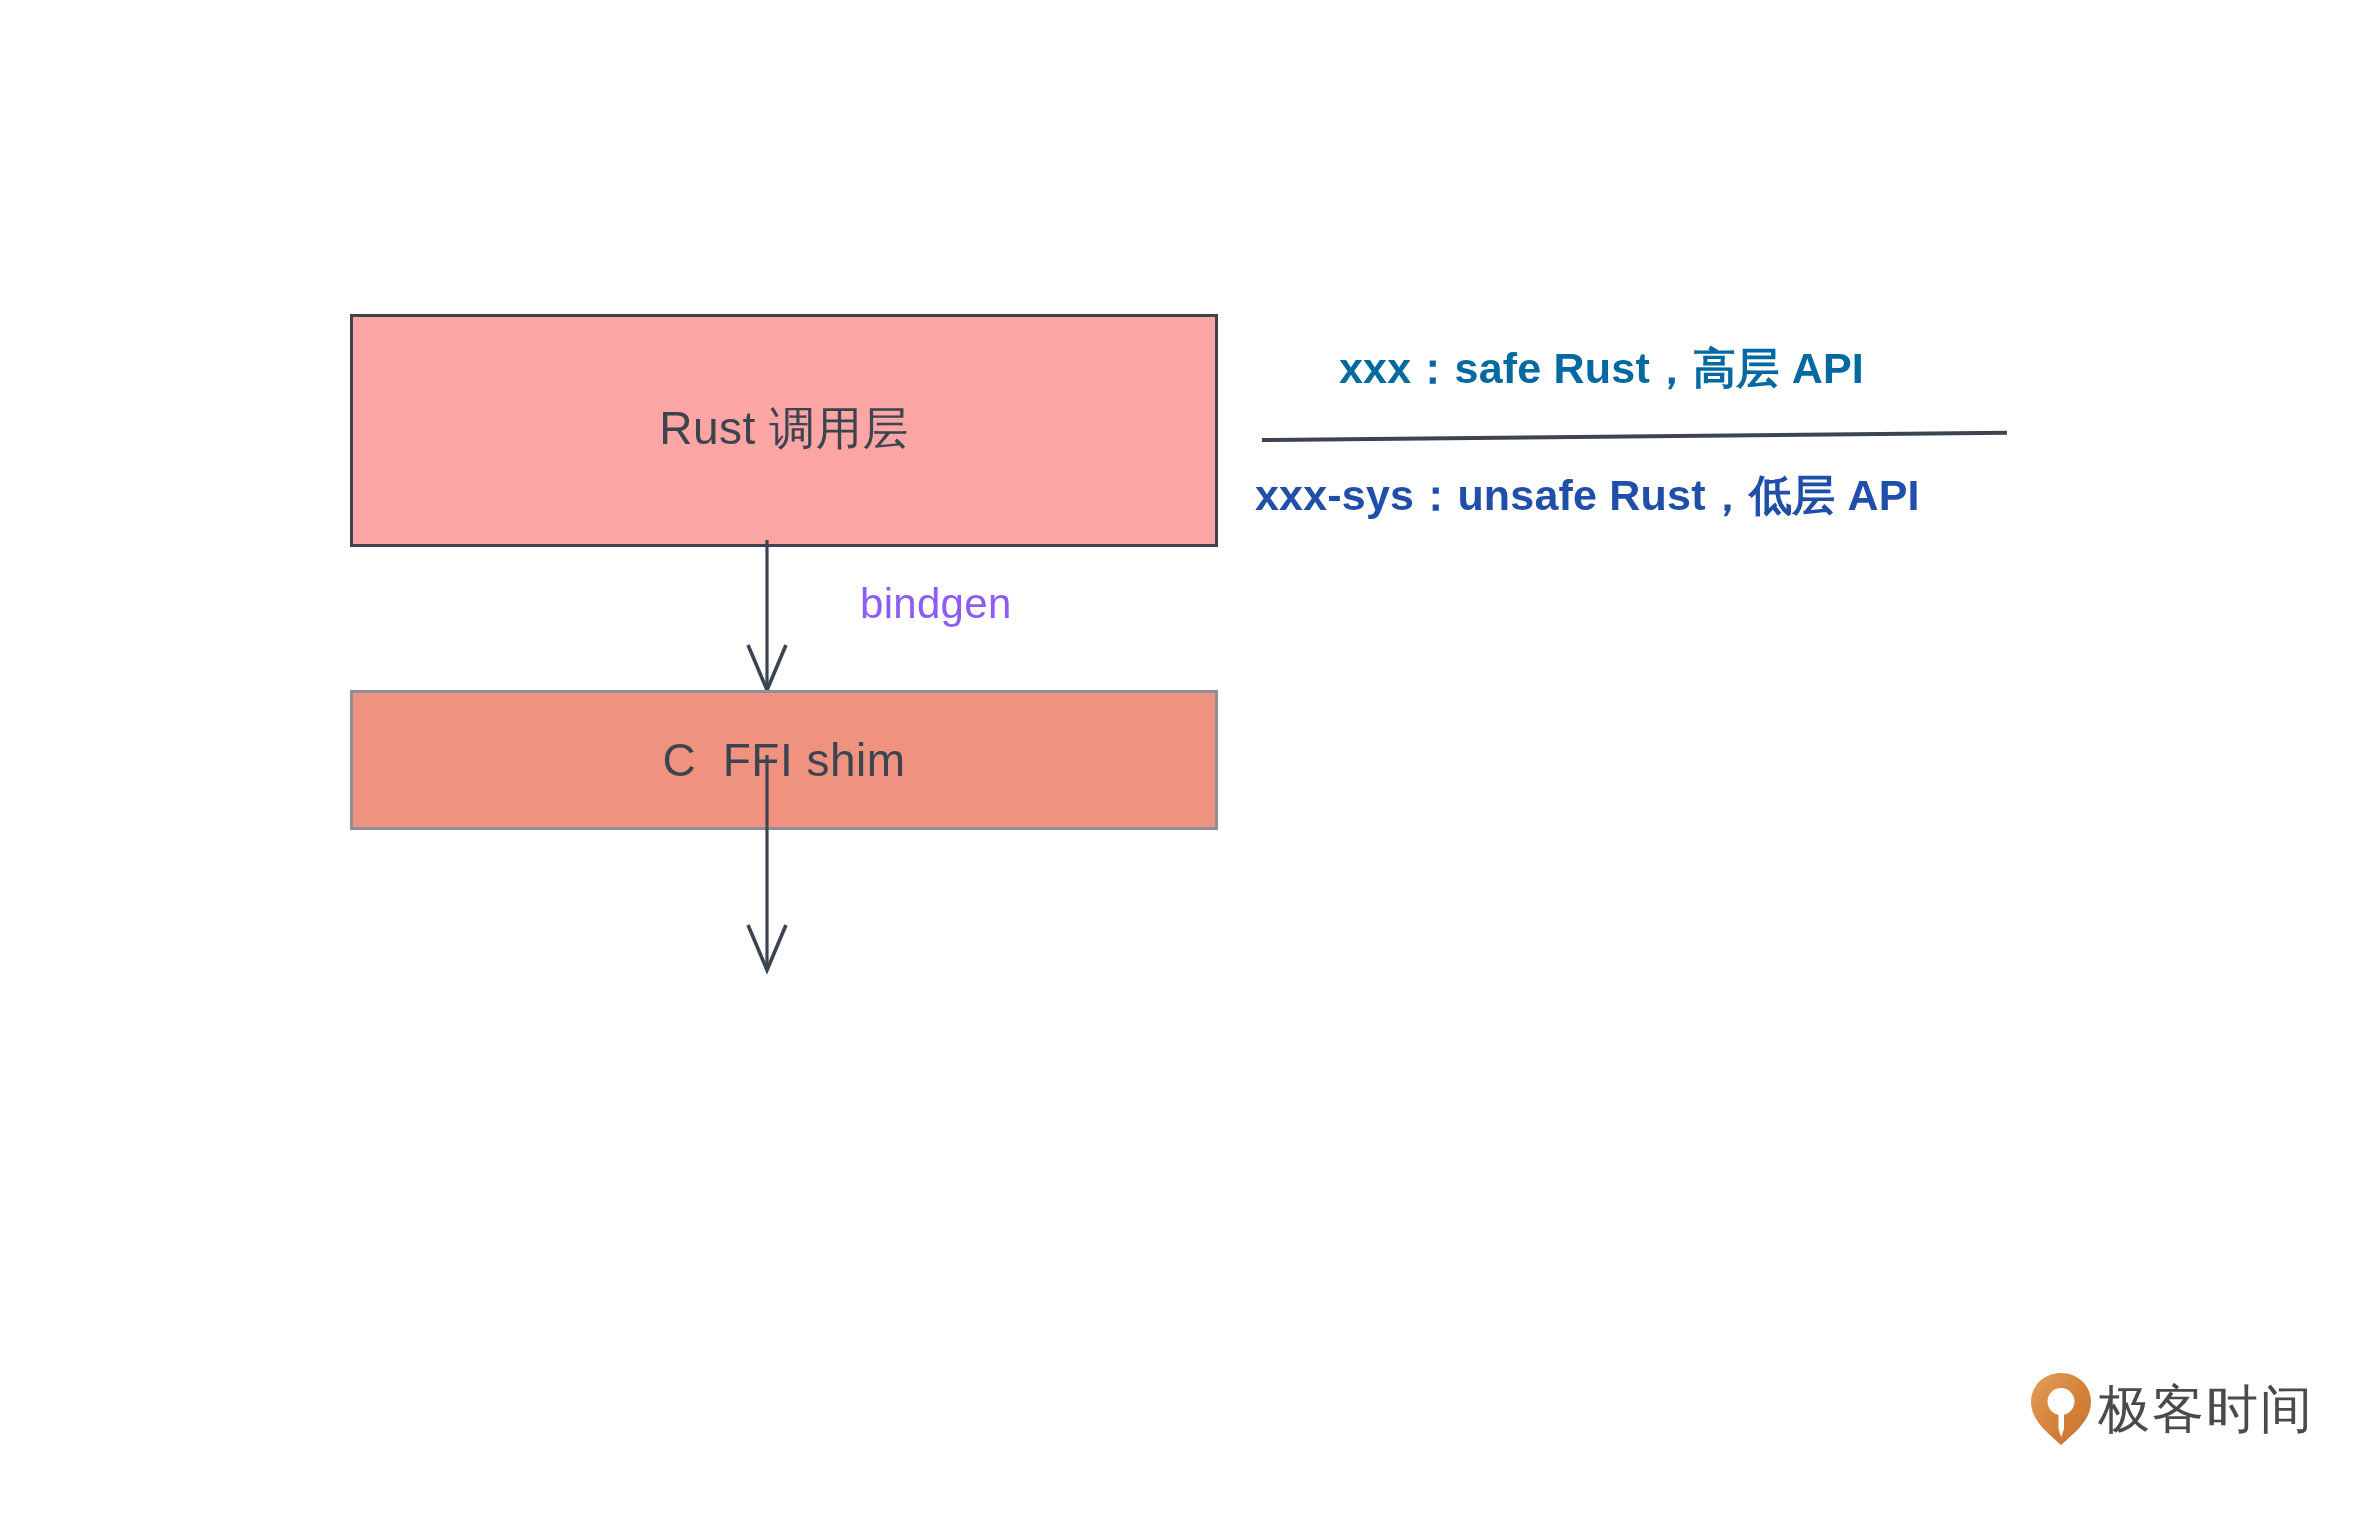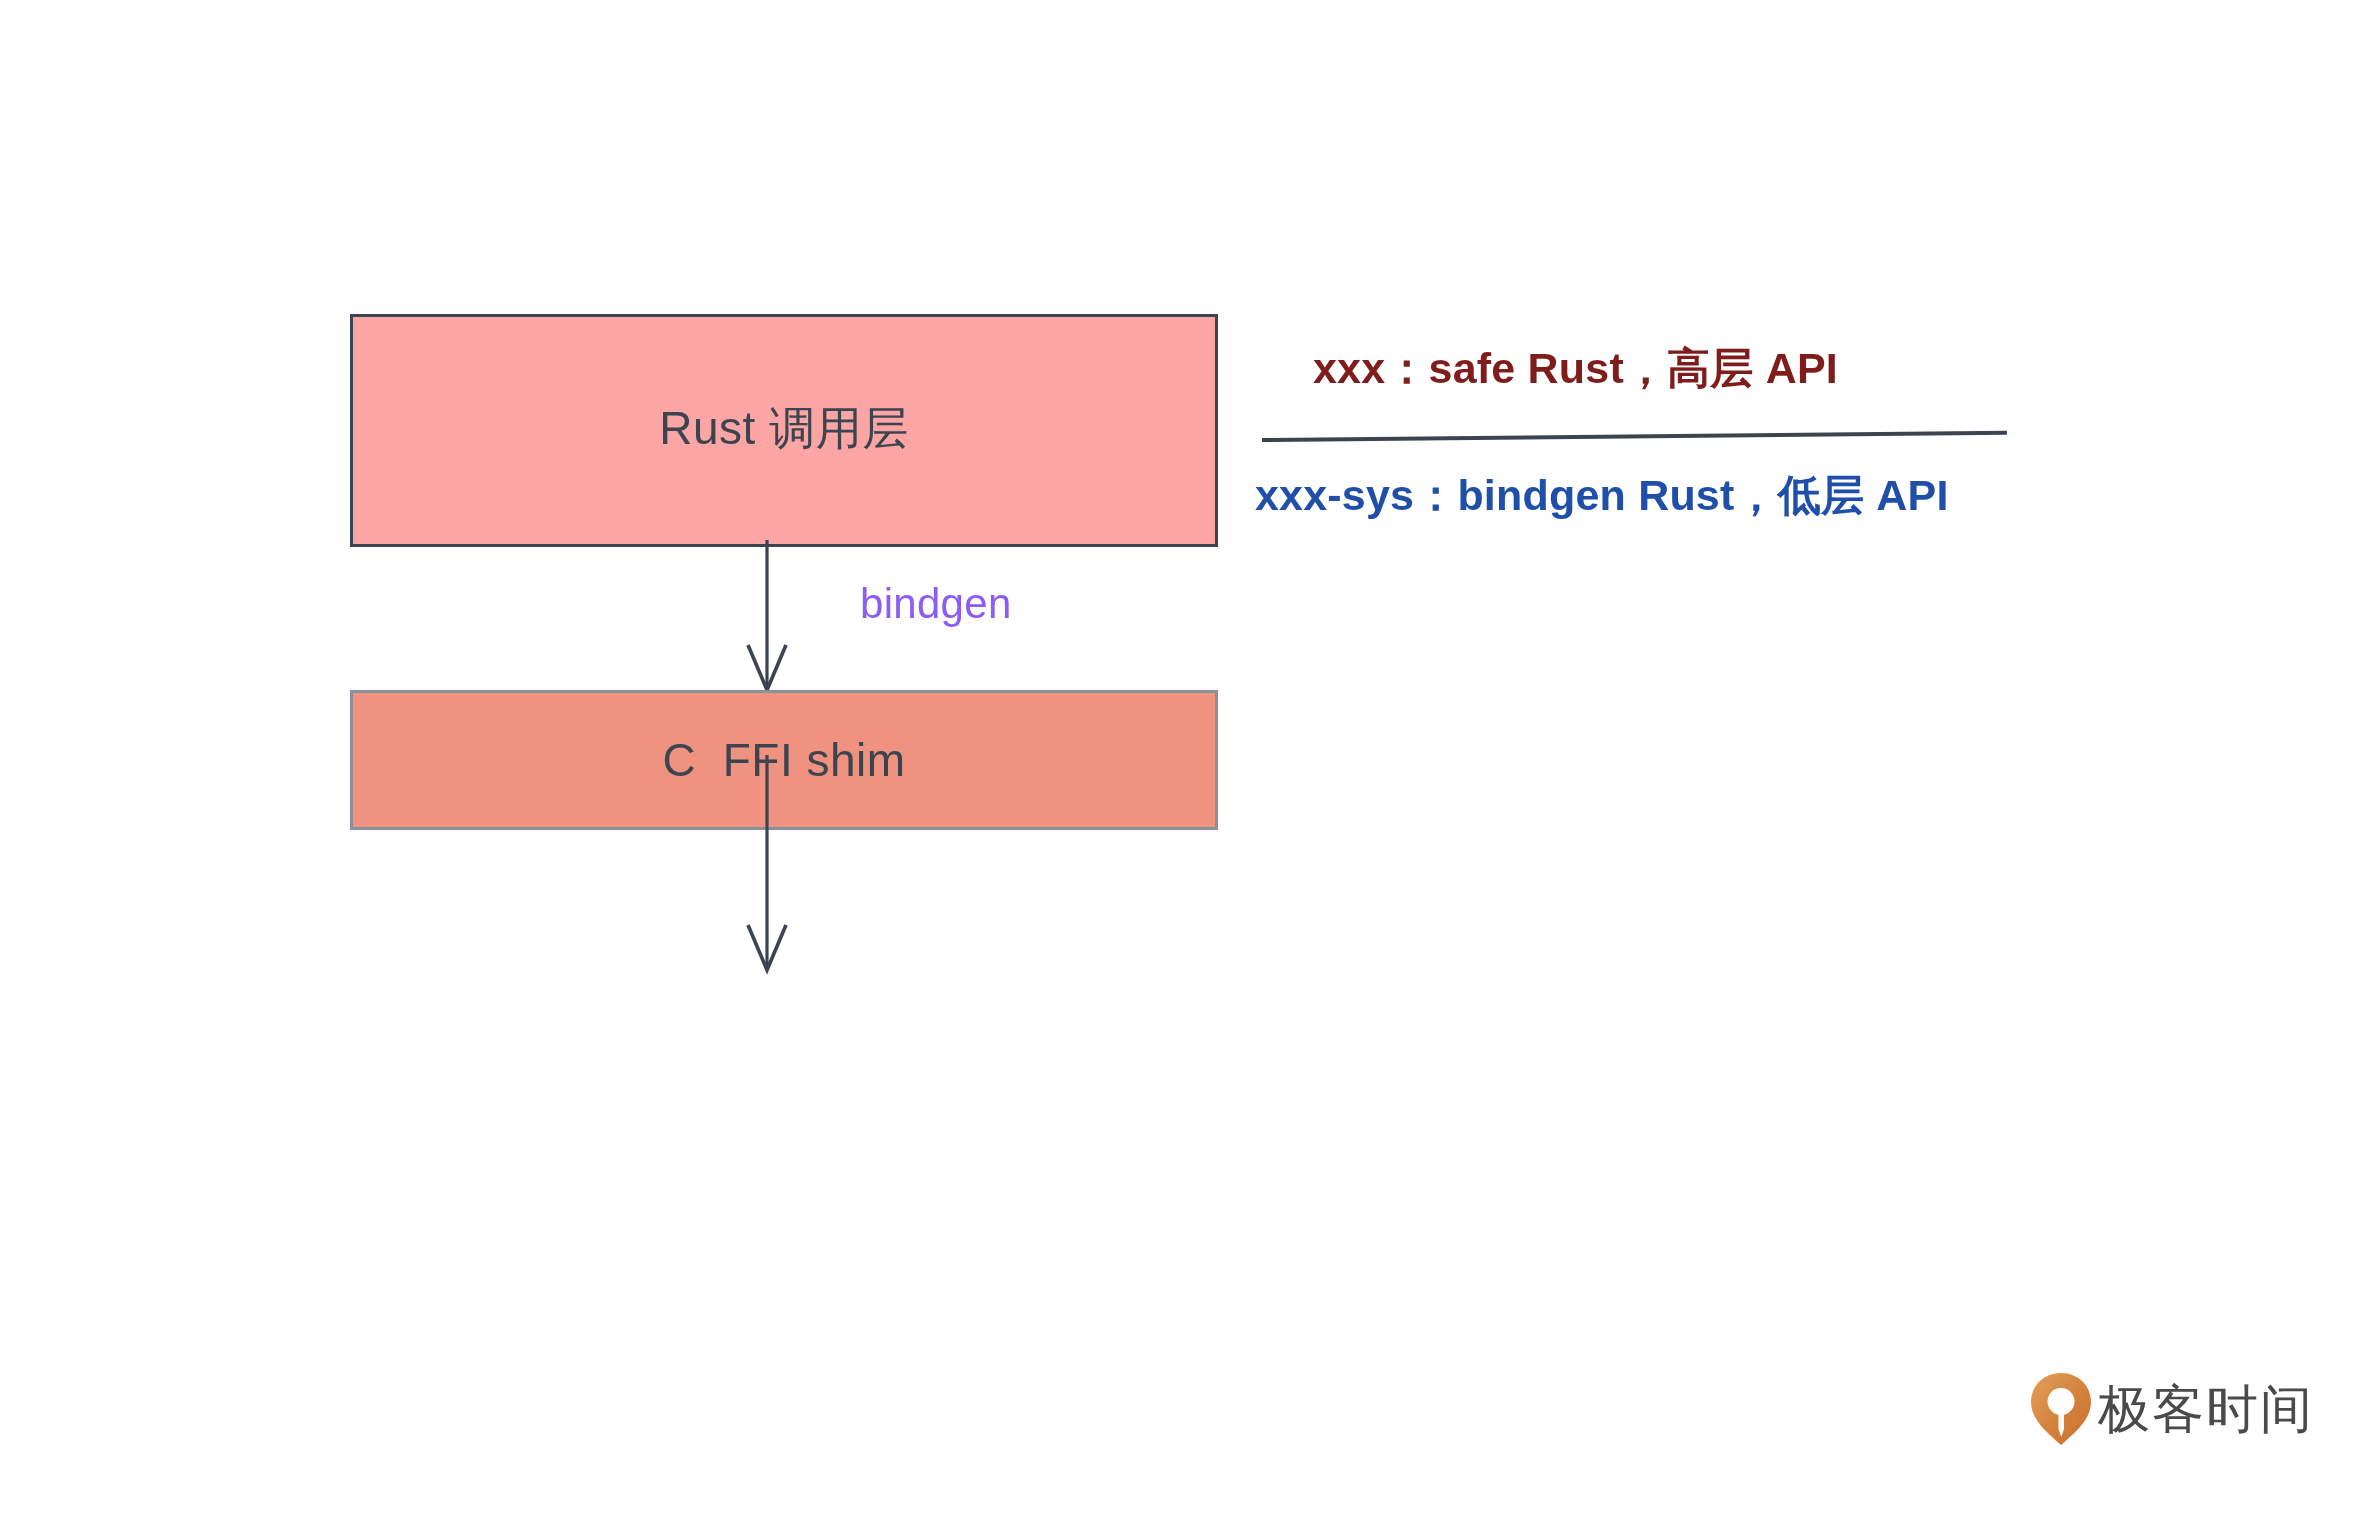--- a/index.html
+++ b/index.html
@@ -121,23 +121,23 @@
     height: 210px;
   }
   .annotation-line {
     position: absolute;
     white-space: nowrap;
     font-size: 43px;
     font-weight: 700;
     letter-spacing: 0.2px;
   }
   #annot-safe {
-    left: 58px;
+    left: 84px;
     top: 0px;
-    color: #7f1d1d;
+    color: #0369a1;
   }
   #annot-unsafe {
     left: 0px;
     top: 127px;
     color: #1f4fa8;
   }
   #annotation-divider {
     position: absolute;
     left: 7px;
     top: 98px;
@@ -193,21 +193,21 @@
 
   <svg class="arrow-svg" id="arrow-impl-svg" viewBox="0 0 70 225">
     <line class="arrow-line" x1="32" y1="0" x2="32" y2="215"></line>
     <polyline class="arrow-head" points="13,170 32,215 51,170"></polyline>
   </svg>
 
 
   <div id="annotation-block">
     <div class="annotation-line" id="annot-safe">xxx：safe Rust，高层 API</div>
     <div id="annotation-divider"></div>
-    <div class="annotation-line" id="annot-unsafe">xxx-sys：bindgen Rust，低层 API</div>
+    <div class="annotation-line" id="annot-unsafe">xxx-sys：unsafe Rust，低层 API</div>
   </div>
 
   <div id="brand-logo">
     <svg id="brand-mark" viewBox="0 0 66 76">
       <defs>
         <linearGradient id="gmark" x1="0" y1="0" x2="1" y2="1">
           <stop offset="0%" stop-color="#e2a05a"></stop>
           <stop offset="55%" stop-color="#d4813b"></stop>
           <stop offset="100%" stop-color="#c9702e"></stop>
         </linearGradient>

